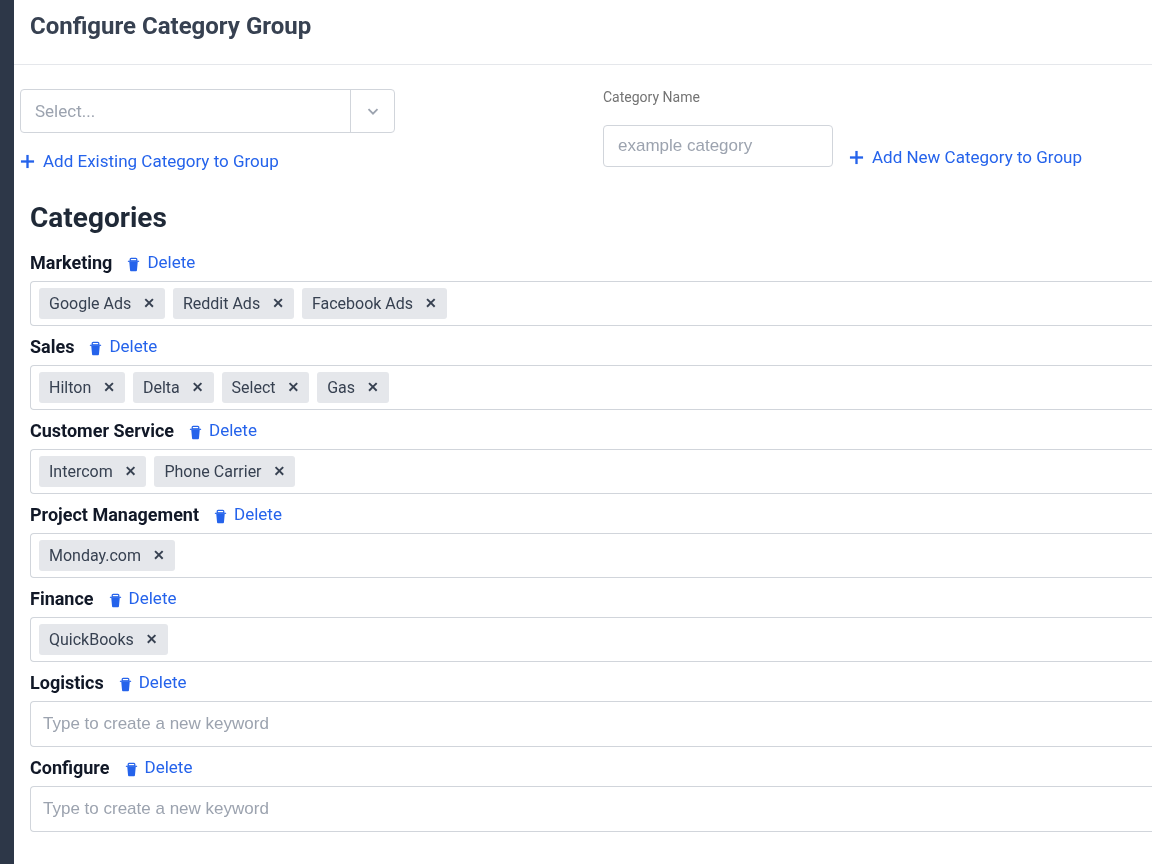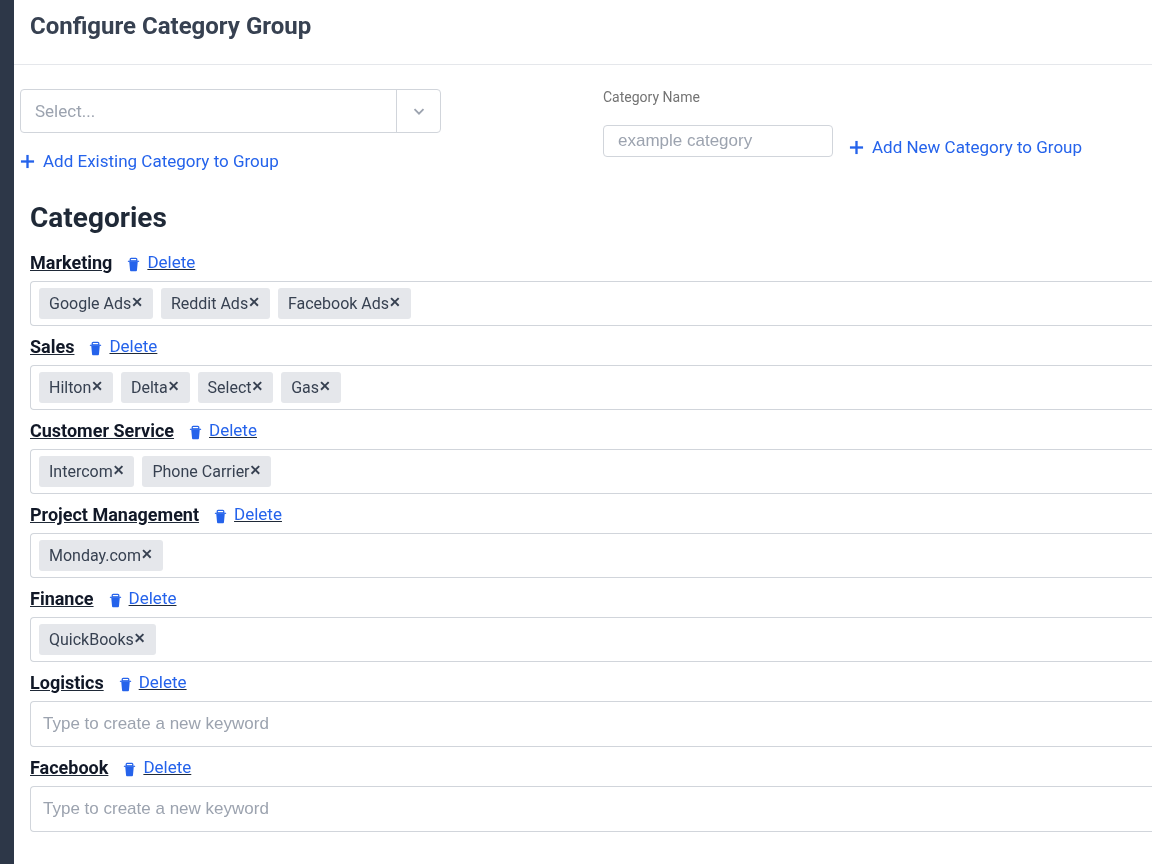--- a/index.html
+++ b/index.html
@@ -34,21 +34,21 @@
     display: flex;
     gap: 40px;
     padding: 0 6px 0 6px;
     align-items: flex-start;
   }
   .control-col { flex: 1; }
   .select-control {
     display: flex;
     align-items: center;
     justify-content: space-between;
-    width: 421px;
+    width: 375px;
     height: 44px;
     border: 1px solid #d1d5db;
     border-radius: 4px;
     padding: 0 0 0 14px;
     color: #9ca3af;
     cursor: pointer;
     font-size: 17px;
   }
   .select-indicator {
     width: 44px;
@@ -70,21 +70,21 @@
   }
   .link-action svg { flex-shrink: 0; }
   .field-label {
     font-size: 14px;
     color: #737373;
     margin-bottom: 20px;
     display: block;
   }
   .text-input {
     width: 230px;
-    height: 32px;
+    height: 42px;
     border: 1px solid #d1d5db;
     border-radius: 4px;
     padding: 0 14px;
     font-size: 17px;
     color: #374151;
   }
   .text-input::placeholder { color: #9ca3af; }
   .right-group {
     display: flex;
     align-items: flex-end;
@@ -97,21 +97,20 @@
     padding: 28px 16px 8px 16px;
   }
   .category-block {
     padding: 10px 0 0 16px;
   }
   .category-header {
     display: flex;
     align-items: center;
     gap: 14px;
     margin-bottom: 8px;
-    text-decoration: underline;
   }
   .category-name {
     font-size: 18px;
     font-weight: 700;
     color: #111827;
   }
   .delete-action {
     display: inline-flex;
     align-items: flex-end;
     gap: 6px;
@@ -128,21 +127,22 @@
     display: flex;
     flex-wrap: wrap;
     gap: 8px;
     align-items: center;
   }
   .tag {
     background: #e5e7eb;
     border-radius: 3px;
     padding: 6px 10px;
     display: inline-flex;
-    align-items: flex-start;
+    align-items: center;
+    gap: 12px;
     font-size: 16px;
     color: #374151;
   }
   .tag-remove {
     font-weight: 700;
     color: #374151;
     cursor: pointer;
     font-size: 14px;
   }
   .tag-input {
@@ -337,21 +337,21 @@
             </svg>
             <span>Delete</span>
           </span>
         </div>
         <div class="tag-row">
           <input class="tag-input" type="text" placeholder="Type to create a new keyword" style="">
         </div>
       </div>
       <div class="category-block">
         <div class="category-header">
-          <span class="category-name">Facebook</span>
+          <span class="category-name">Configure</span>
           <span class="delete-action">
             <svg class="trash" viewBox="0 0 16 16" fill="#2563eb">
               <path d="M2 4h12v1.2H2z"></path>
               <path d="M5.5 1.5h5a1 1 0 0 1 1 1V4h-7V2.5a1 1 0 0 1 1-1z" fill="none" stroke="#2563eb" stroke-width="1.3"></path>
               <path d="M3.5 5.2h9l-.8 9a1 1 0 0 1-1 .9H5.3a1 1 0 0 1-1-.9z"></path>
             </svg>
             <span>Delete</span>
           </span>
         </div>
         <div class="tag-row">

